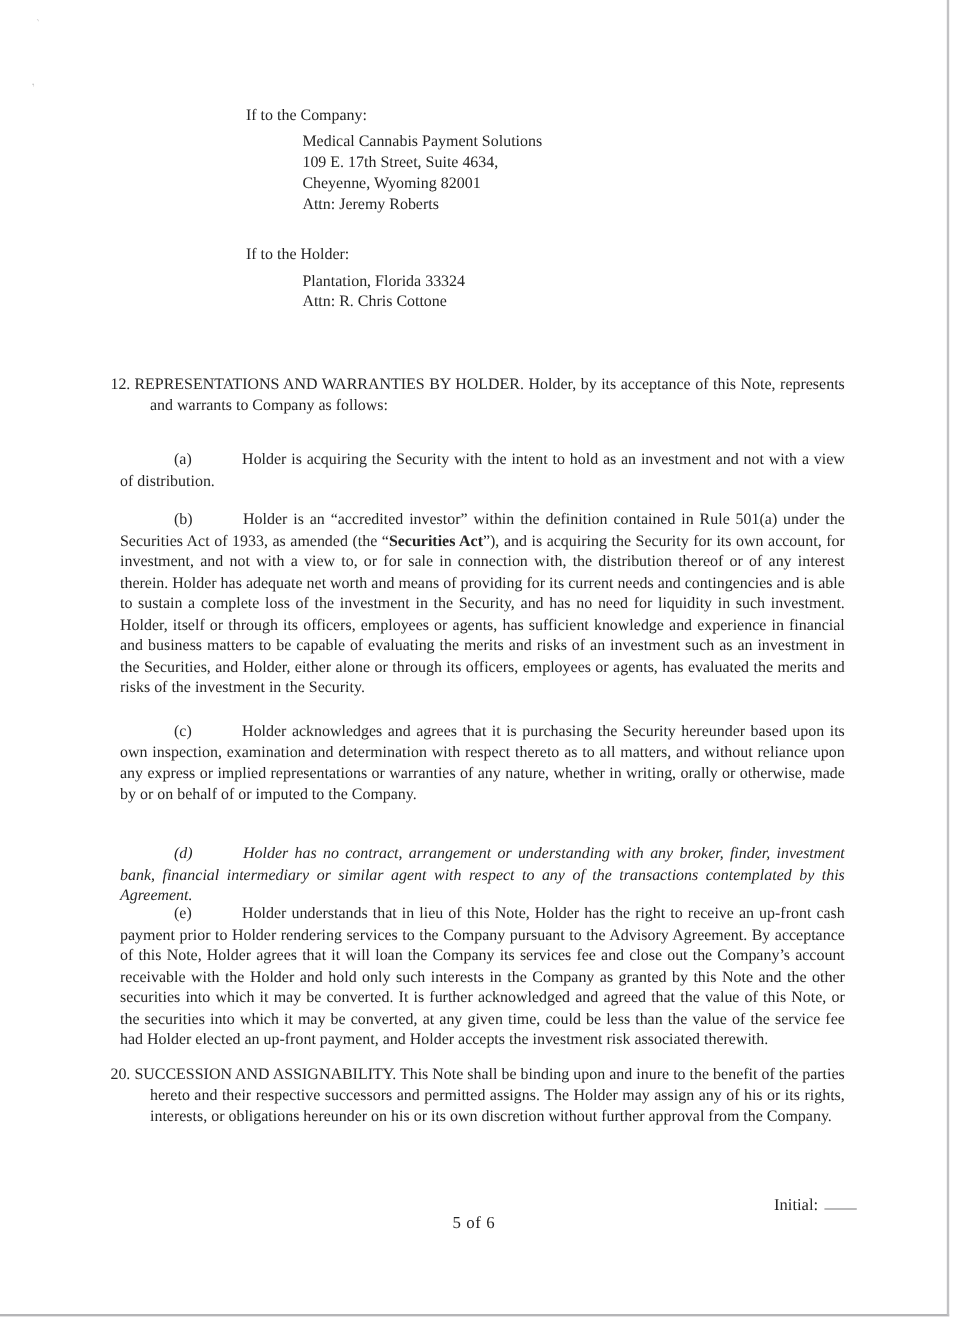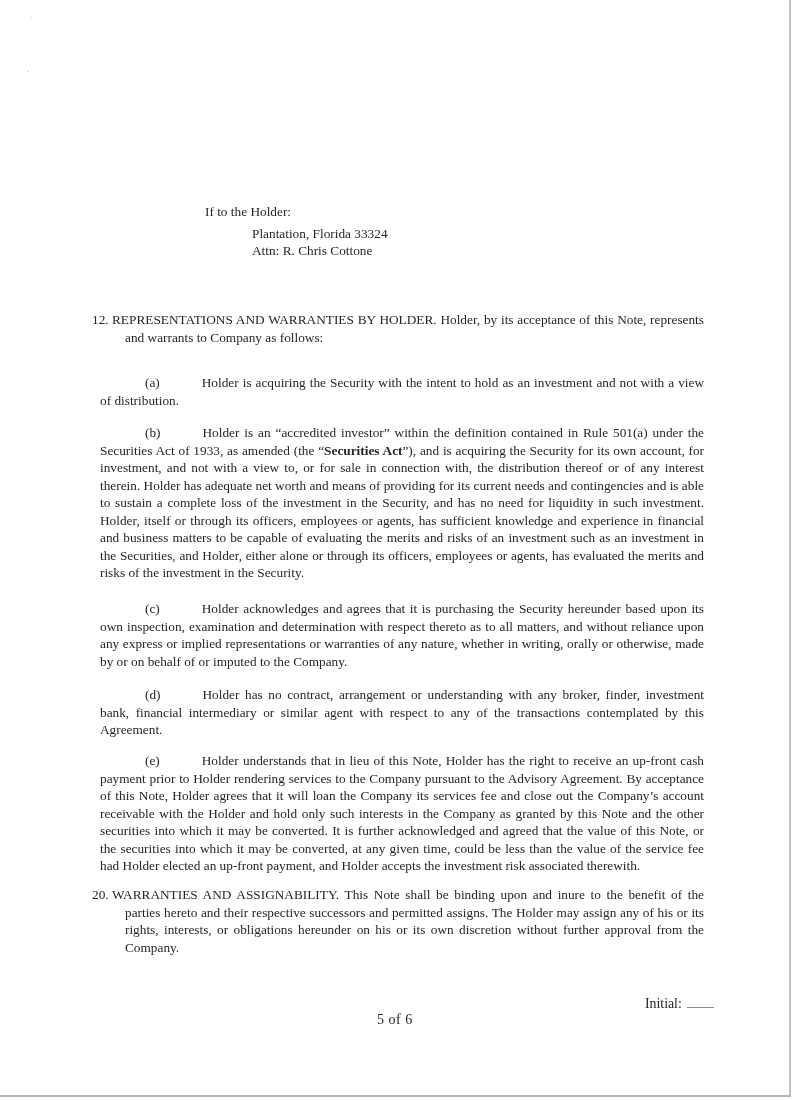--- a/index.html
+++ b/index.html
@@ -36,40 +36,49 @@
   .section-body { padding-left: 33px; text-indent: -33px; }
   .section-12 { top: 311px; }
   .section-13 { top: 886px; }
   .sec-num { display: inline-block; width: 20px; text-indent: 0; }
   .sec-head { }
 
   .clause { position: absolute; left: 100px; width: 604px; text-align: justify; text-indent: 45px; }
   .clause-a { top: 361px; }
   .clause-b { top: 411px; }
   .clause-c { top: 587px; }
-  .clause-d { top: 673px; }
+  .clause-d { top: 689px; font-style: italic; }
   .clause-e { top: 739px; }
   .tab { display: inline-block; width: 42px; }
   .bold { font-weight: bold; }
 
   .footer-initial { position: absolute; left: 616px; top: 994px; font-size: 13.8px; margin-left: 29px; }
   .initial-blank {
     display: inline-block; width: 27px; height: 13px;
     border-bottom: 1.4px solid #8d8d8f; margin-left: 5px;
   }
   .footer-page { position: absolute; left: 377px; top: 1011px; font-size: 14px; letter-spacing: 0.5px; }
 </style>
 </head>
 <body>
 
 <div class="doc">
 
   <span class="speck speck1">`</span>
   <span class="speck speck2">‚</span>
 
+  <div class="notice notice-company">
+    <div>If to the Company:</div>
+    <div class="notice-lines">
+      <div>Medical Cannabis Payment Solutions</div>
+      <div>109 E. 17th Street, Suite 4634,</div>
+      <div>Cheyenne, Wyoming 82001</div>
+      <div>Attn: Jeremy Roberts</div>
+    </div>
+  </div>
 
   <div class="notice notice-holder">
     <div>If to the Holder:</div>
     <div class="notice-lines">
       <div>Plantation, Florida 33324</div>
       <div>Attn: R. Chris Cottone</div>
     </div>
   </div>
 
   <div class="section section-12">
@@ -93,21 +102,21 @@
   <p class="clause clause-d">
     <span>(d)</span><span class="tab"></span><span>Holder has no contract, arrangement or understanding with any broker, finder, investment bank, financial intermediary or similar agent with respect to any of the transactions contemplated by this Agreement.</span>
   </p>
 
   <p class="clause clause-e">
     <span>(e)</span><span class="tab"></span><span>Holder understands that in lieu of this Note, Holder has the right to receive an up-front cash payment prior to Holder rendering services to the Company pursuant to the Advisory Agreement. By acceptance of this Note, Holder agrees that it will loan the Company its services fee and close out the Company’s account receivable with the Holder and hold only such interests in the Company as granted by this Note and the other securities into which it may be converted. It is further acknowledged and agreed that the value of this Note, or the securities into which it may be converted, at any given time, could be less than the value of the service fee had Holder elected an up-front payment, and Holder accepts the investment risk associated therewith.</span>
   </p>
 
   <div class="section section-13">
     <div class="section-body">
-      <span class="sec-num">20.</span><span class="sec-head">WARRANTIES AND ASSIGNABILITY.</span><span> This Note shall be binding upon and inure to the benefit of the parties hereto and their respective successors and permitted assigns. The Holder may assign any of his or its rights, interests, or obligations hereunder on his or its own discretion without further approval from the Company.</span>
+      <span class="sec-num">20.</span><span class="sec-head">SUCCESSION AND ASSIGNABILITY.</span><span> This Note shall be binding upon and inure to the benefit of the parties hereto and their respective successors and permitted assigns. The Holder may assign any of his or its rights, interests, or obligations hereunder on his or its own discretion without further approval from the Company.</span>
     </div>
   </div>
 
   <div class="footer-initial">
     <span>Initial:</span><span class="initial-blank"></span>
   </div>
   <div class="footer-page">5 of 6</div>
 
 </div>
 

